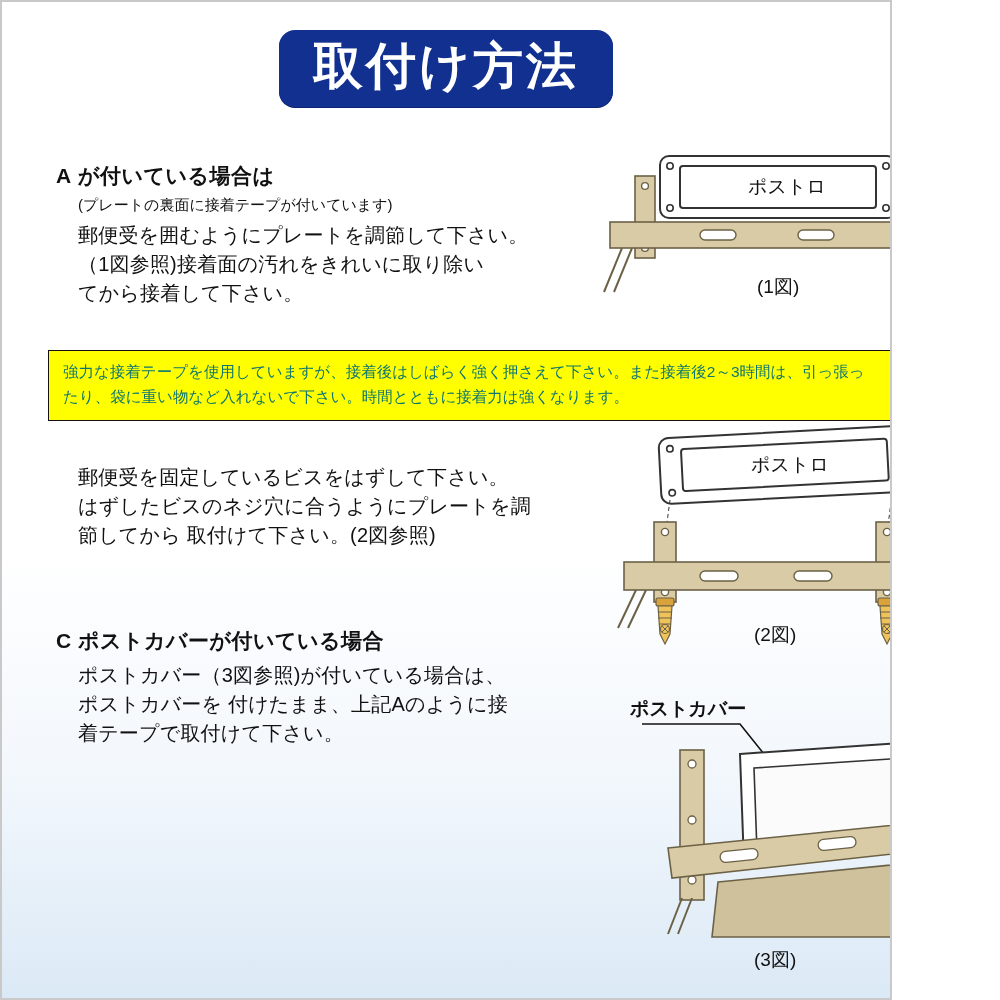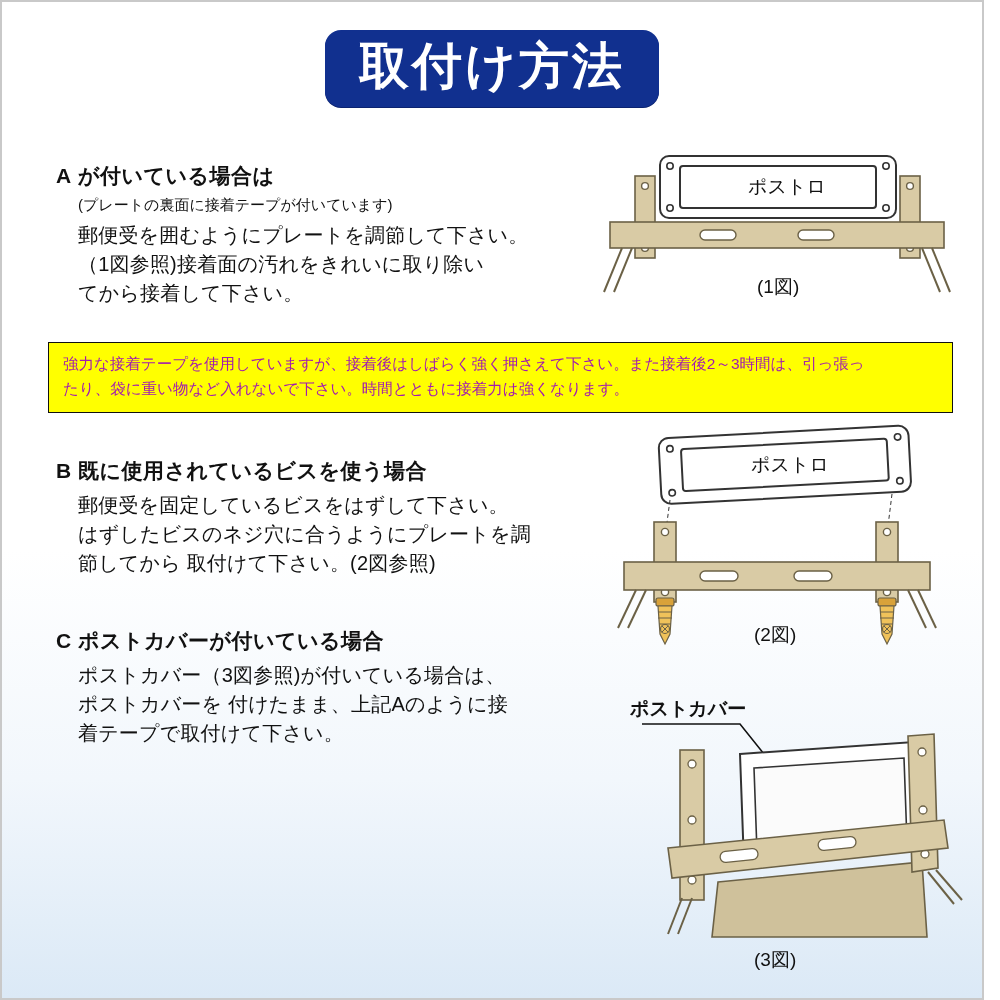--- a/index.html
+++ b/index.html
@@ -7,21 +7,21 @@
     padding: 0;
   }
   body {
     width: 1000px;
     height: 1000px;
     font-family: "Liberation Sans", sans-serif;
     background: #ffffff;
   }
   #page {
     position: relative;
-    width: 984px;
+    width: 892px;
     height: 1000px;
     box-sizing: border-box;
     border: 2px solid #c9c9c9;
     background: linear-gradient(180deg, #ffffff 0%, #ffffff 55%, #f2f7fc 78%, #dbe9f6 100%);
     overflow: hidden;
   }
 
   
   .title-wrap {
     position: absolute;
@@ -71,29 +71,29 @@
     margin-left: 22px;
     line-height: 1.45;
     letter-spacing: 0.2px;
   }
   .sec-body div { white-space: nowrap; }
 
   
   .warn {
     position: absolute;
     left: 46px;
-    top: 340px;
+    top: 348px;
     width: 905px;
     background: #ffff00;
     border: 1px solid #111111;
     box-sizing: border-box;
     padding: 9px 12px 10px 14px;
     font-size: 15.5px;
     line-height: 1.6;
-    color: #a21caf;
+    color: #0f766e;
     letter-spacing: 0px;
   }
   .warn div { white-space: nowrap; }
 
   
   .fig-caption {
     position: absolute;
     font-size: 19px;
     color: #111111;
     white-space: nowrap;
@@ -127,23 +127,20 @@
       <div>てから接着して下さい。</div>
     </div>
   </div>
 
   <div class="warn">
     <div>強力な接着テープを使用していますが、接着後はしばらく強く押さえて下さい。また接着後2～3時間は、引っ張っ</div>
     <div>たり、袋に重い物など入れないで下さい。時間とともに接着力は強くなります。</div>
   </div>
 
   <div class="sec" style="left:54px; top:455px;">
-    <div class="sec-head">
-      <span class="letter">B</span><span>既に使用されているビスを使う場合</span>
-    </div>
     <div class="sec-body">
       <div>郵便受を固定しているビスをはずして下さい。</div>
       <div>はずしたビスのネジ穴に合うようにプレートを調</div>
       <div>節してから 取付けて下さい。(2図参照)</div>
     </div>
   </div>
 
   <div class="sec" style="left:54px; top:625px;">
     <div class="sec-head">
       <span class="letter">C</span><span>ポストカバーが付いている場合</span>

